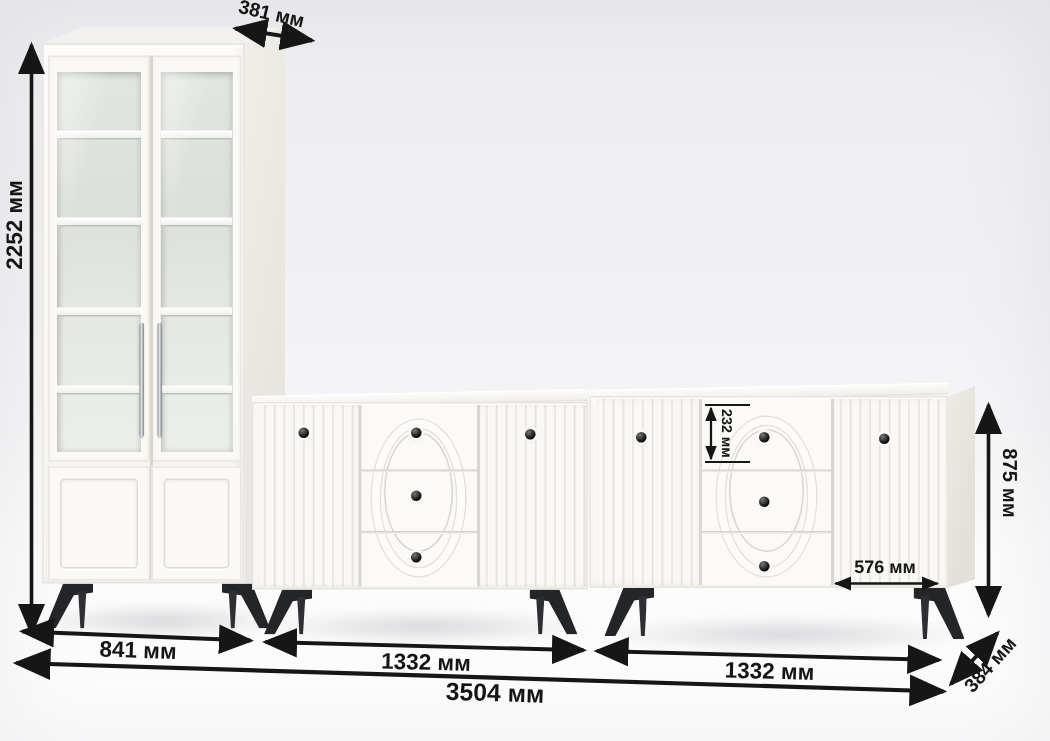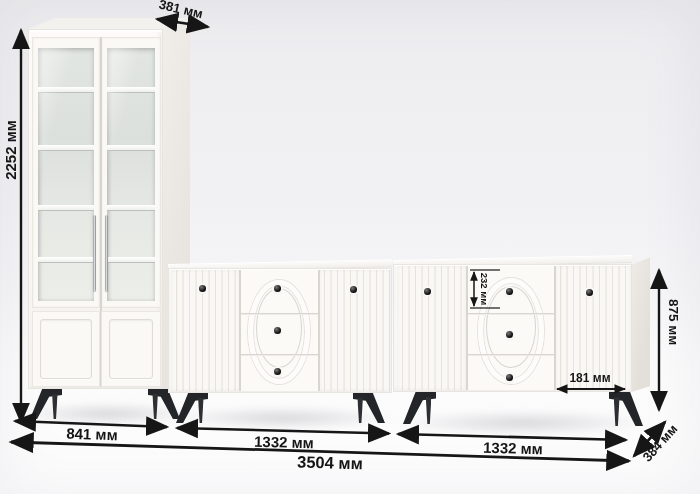--- a/index.html
+++ b/index.html
@@ -209,20 +209,20 @@
       <line x1="398" y1="434" x2="626" y2="440" stroke-width="2.6" marker-start="url(#mA)" marker-end="url(#mA)"></line>
       <line x1="11" y1="442" x2="629" y2="461" stroke-width="2.8" marker-start="url(#mA)" marker-end="url(#mA)"></line>
       <line x1="634" y1="456" x2="665" y2="422" stroke-width="2.6" marker-start="url(#mA)" marker-end="url(#mA)"></line>
     </g>
   </svg>
 
   <span class="dim rotccw" style="left:10px;top:150px;font-size:15px;">2252 мм</span>
   <span class="dim" style="left:181px;top:9px;font-size:13px;transform:translate(-50%,-50%) rotate(13deg);">381 мм</span>
   <span class="dim rotcw" style="left:673px;top:322px;font-size:13.5px;">875 мм</span>
   <span class="dim rotcw" style="left:484px;top:289px;font-size:9.5px;">232 мм</span>
-  <span class="dim" style="left:590px;top:378px;font-size:12px;">181 мм</span>
+  <span class="dim" style="left:590px;top:378px;font-size:12px;">576 мм</span>
   <span class="dim" style="left:92px;top:434px;font-size:15px;transform:translate(-50%,-50%) rotate(2deg);">841 мм</span>
   <span class="dim" style="left:284px;top:442px;font-size:15px;transform:translate(-50%,-50%) rotate(1.5deg);">1332 мм</span>
   <span class="dim" style="left:513px;top:448px;font-size:15px;transform:translate(-50%,-50%) rotate(1.5deg);">1332 мм</span>
   <span class="dim" style="left:330px;top:463px;font-size:16.5px;transform:translate(-50%,-50%) rotate(1.7deg);">3504 мм</span>
   <span class="dim" style="left:660px;top:443px;font-size:13px;transform:translate(-50%,-50%) rotate(-48deg);">384 мм</span>
 
 </div>
 
 </body></html>

